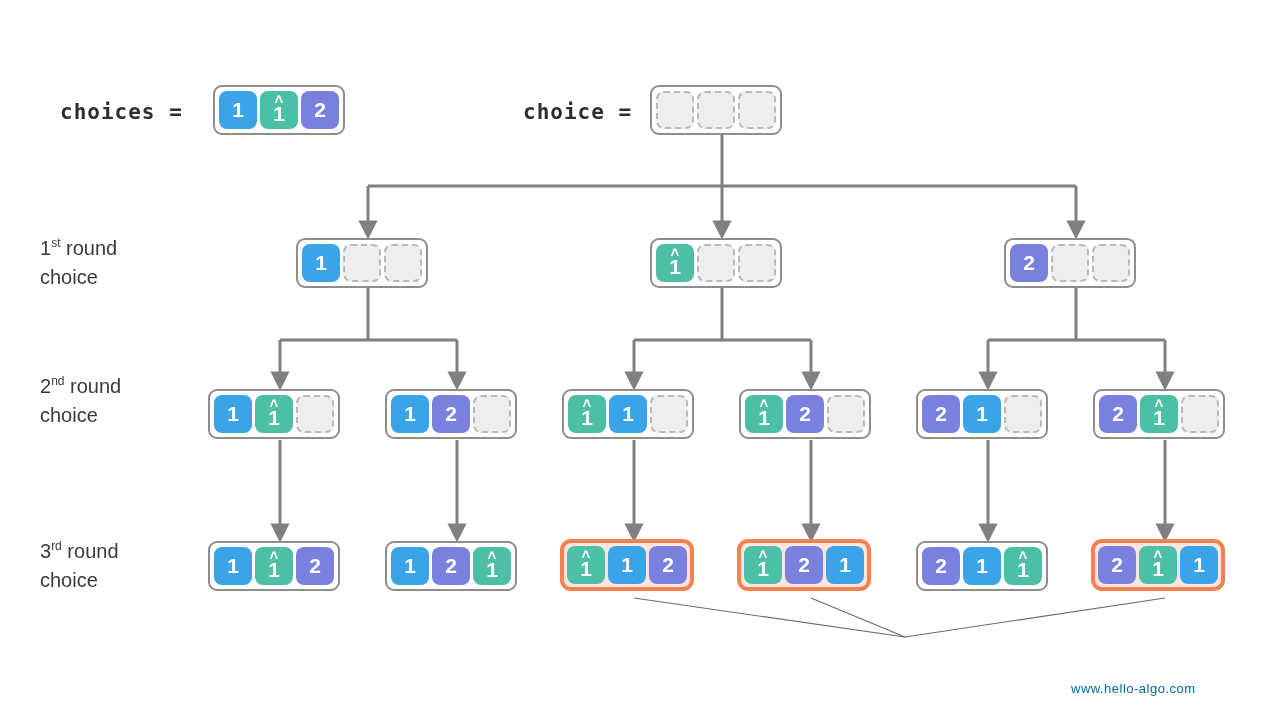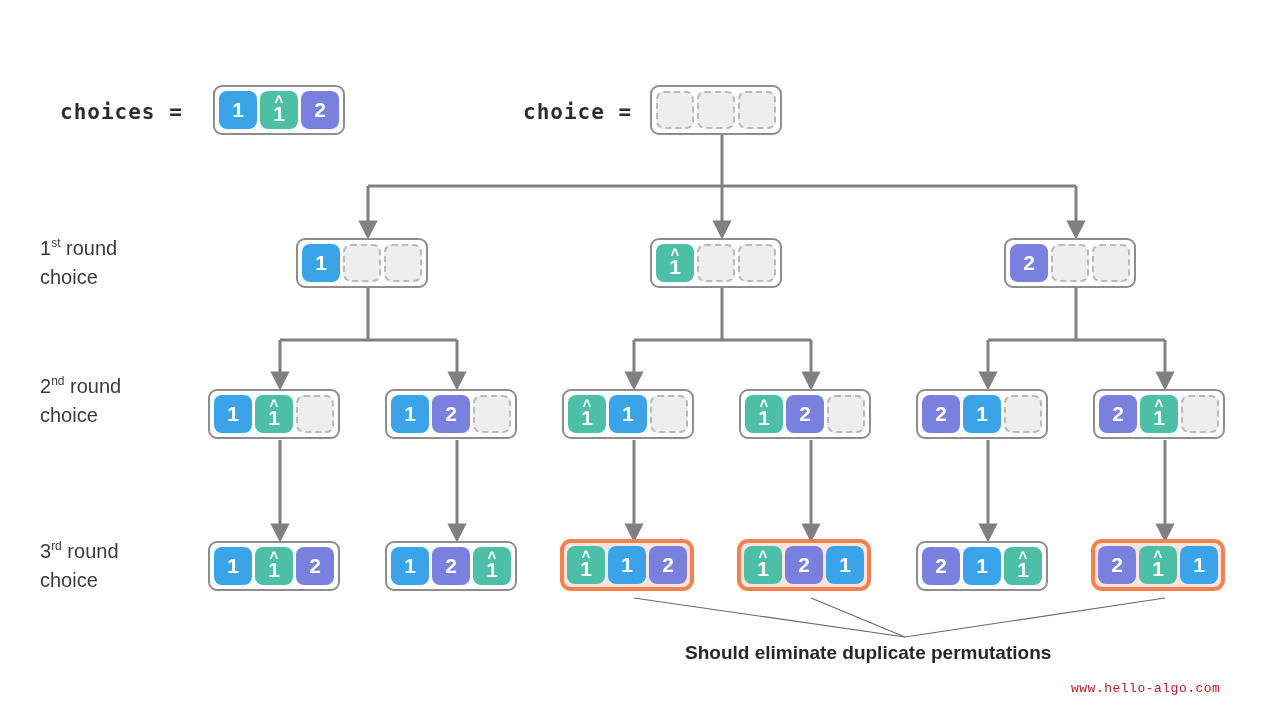--- a/index.html
+++ b/index.html
@@ -119,23 +119,23 @@
   .caption {
     position: absolute;
     font-size: 19px;
     font-weight: bold;
     color: #262626;
     white-space: nowrap;
   }
 
   .watermark {
     position: absolute;
-    font-family: Liberation Mono, monospace;
+    font-family: Liberation Sans, sans-serif;
     font-size: 13px;
-    color: #b91c1c;
+    color: #0369a1;
     letter-spacing: 0.5px;
     white-space: nowrap;
   }
 </style>
 </head>
 <body>
 
 <div id="canvas">
 
   <svg id="edges" viewBox="0 0 1280 720" width="1280" height="720">
@@ -376,17 +376,16 @@
         <div class="cell teal hatted">
           <span class="hat">˄</span>
           <span class="val">1</span>
         </div>
         <div class="cell blue">
           <span class="val">1</span>
         </div>
       </div>
     </div>
 
-  <div class="caption" style="left:685px; top:642px;">Should eliminate duplicate permutations</div>
 
   <div class="watermark" style="left:1071px; top:681px;">www.hello-algo.com</div>
 
 </div>
 
 </body></html>

